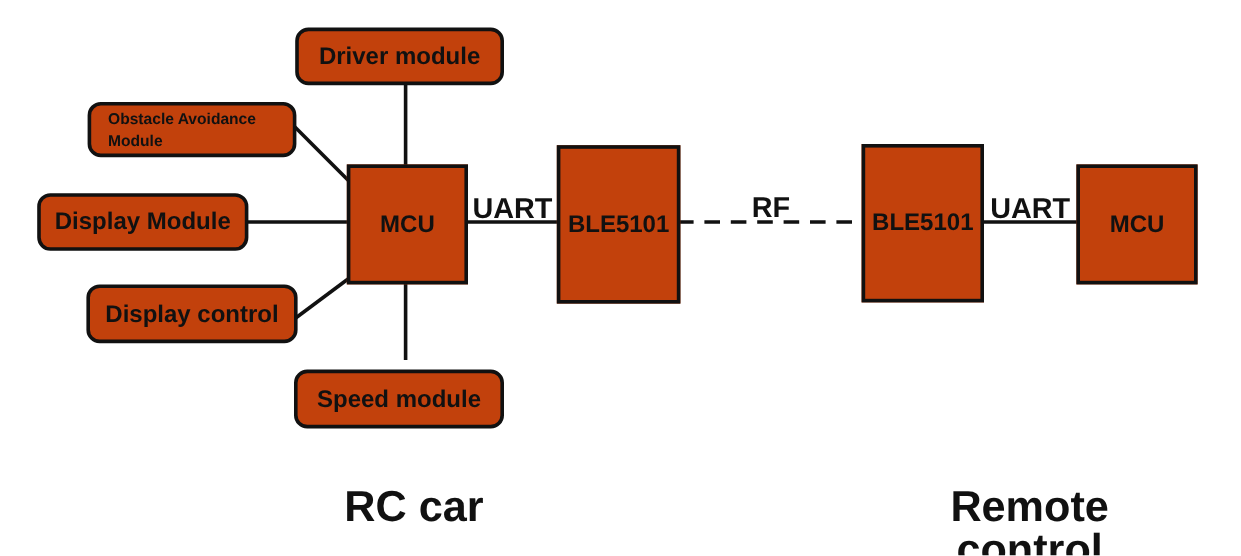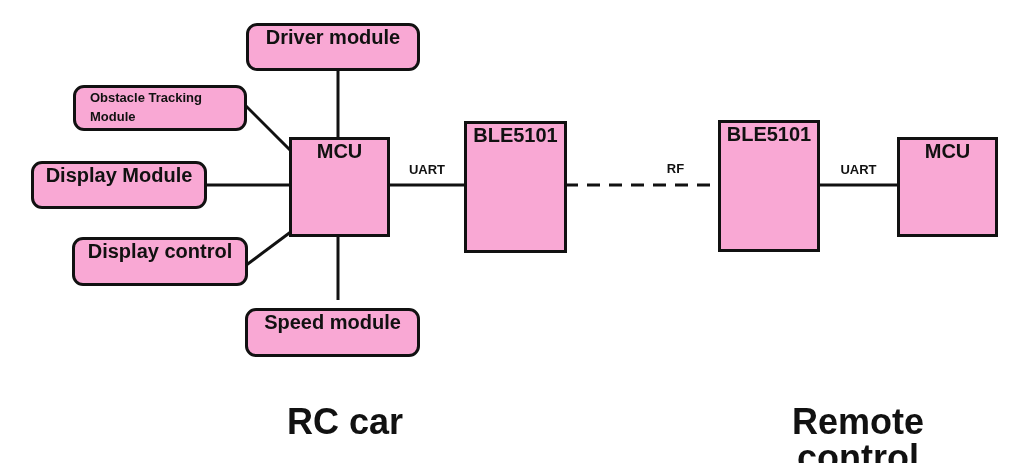--- a/index.html
+++ b/index.html
@@ -14,23 +14,24 @@
   }
   #wires {
     position: absolute;
     left: 0; top: 0;
     width: 1034px; height: 463px;
     z-index: 1;
   }
   .box {
     position: absolute;
     box-sizing: border-box;
-    background: #f9a8d4;
+    background: #c2410c;
     border: 3px solid #111111;
     display: flex;
+    align-items: center;
     justify-content: center;
     font-weight: 700;
     font-size: 20px;
     line-height: 1.1;
     z-index: 2;
     text-align: center;
   }
   .rounded { border-radius: 11px; }
   .square  { border-radius: 0; }
 
@@ -44,26 +45,26 @@
 
   #mcu-left-box  { left: 289px; top: 137px; width: 101px; height: 100px; }
   #ble-left-box  { left: 464px; top: 121px; width: 103px; height: 132px; }
   #ble-right-box { left: 718px; top: 120px; width: 102px; height: 132px; }
   #mcu-right-box { left: 897px; top: 137px; width: 101px; height: 100px; }
 
   .conn-label {
     position: absolute;
     z-index: 2;
     font-weight: 700;
-    font-size: 13px;
+    font-size: 24px;
     text-align: center;
     line-height: 1;
   }
   #uart-left-label  { left: 390px; top: 163px; width:  74px; }
-  #rf-label         { left: 567px; top: 162px; width: 151px; margin-left: 33px; }
+  #rf-label         { left: 567px; top: 162px; width: 151px; }
   #uart-right-label { left: 820px; top: 163px; width:  77px; }
 
   .caption {
     position: absolute;
     z-index: 2;
     font-weight: 700;
     font-size: 36px;
     text-align: center;
     line-height: 1;
   }
@@ -84,21 +85,21 @@
     <line x1="388" y1="185" x2="466" y2="185" stroke="#111111" stroke-width="3"></line>
     <line x1="565" y1="185" x2="720" y2="185" stroke="#111111" stroke-width="3" stroke-dasharray="13 9"></line>
     <line x1="818" y1="185" x2="899" y2="185" stroke="#111111" stroke-width="3"></line>
   </svg>
 
   <div class="box rounded" id="driver-box">
     <span>Driver module</span>
   </div>
 
   <div class="box rounded" id="obstacle-box">
-    <span>Obstacle Tracking Module</span>
+    <span>Obstacle Avoidance Module</span>
   </div>
 
   <div class="box rounded" id="tracking-box">
     <span>Display Module</span>
   </div>
 
   <div class="box rounded" id="display-box">
     <span>Display control</span>
   </div>
 

